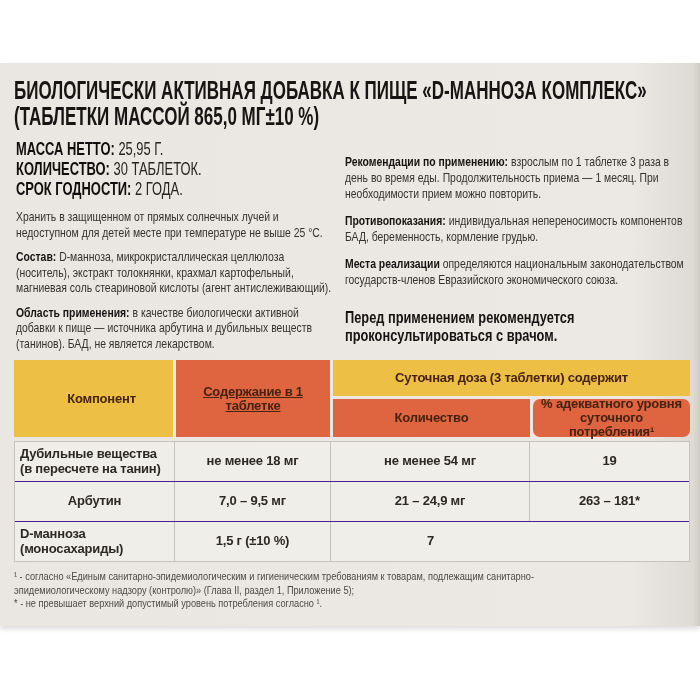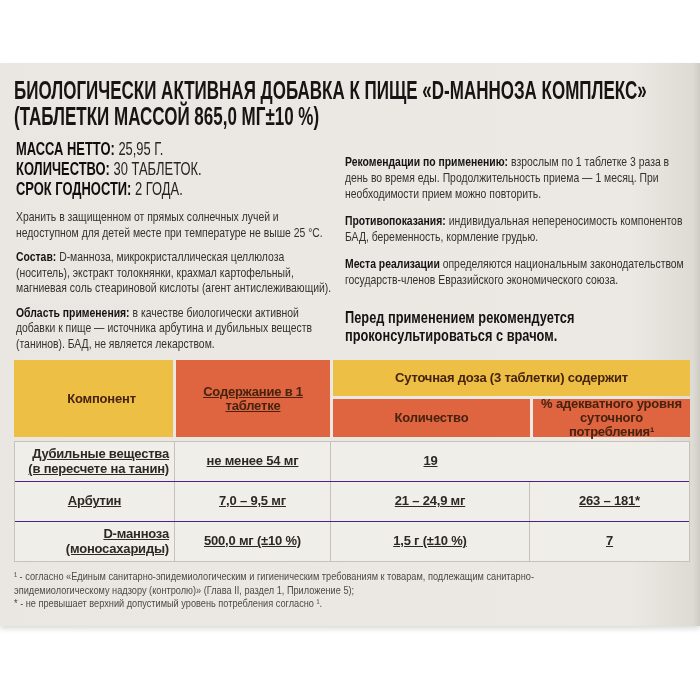--- a/index.html
+++ b/index.html
@@ -50,31 +50,30 @@
     display:flex; align-items:center; justify-content:center; text-align:center;
     font-weight:bold; font-size:13px; line-height:14px; color:#46220f;
     letter-spacing:-0.2px; padding:1px 4px;
   }
   .c-yellow { background:#EDBF45; }
   .c-orange { background:#DF6540; }
   .h-comp   { grid-column:1; grid-row:1 / span 2;padding-left:20px; }
   .h-pertab { grid-column:2; grid-row:1 / span 2;text-decoration:underline; }
   .h-group  { grid-column:3 / span 2; grid-row:1; }
   .h-qty    { grid-column:3; grid-row:2; }
-  .h-adeq   { grid-column:4; grid-row:2; }
+  .h-adeq   { grid-column:4; grid-row:2;border-radius:7px; }
 
   .tbody { margin-top:4px; border:1px solid #c6c2bb; background:#F0EEE9; }
   .trow  { display:grid; grid-template-columns:160px 156px 199px 159px; }
   .trow + .trow { border-top:1px solid #4c1d95; }
   .tcell {
     min-height:39px; display:flex; align-items:center; justify-content:center;
-    text-align:right; font-weight:bold; font-size:13px; line-height:14.5px;
+    text-align:left; font-weight:bold; font-size:13px; line-height:14.5px;
     color:#2b2825; letter-spacing:-0.2px; padding:3px 5px;
     border-right:1px solid #c6c2bb;
-    text-decoration:underline;
   }
   .tcell:last-child { border-right:none; }
 
   .footnotes { position:absolute; left:14px; top:507px; width:676px; }
   .fnote { font-size:11.5px; line-height:13.5px; color:#4c4a47; }
 </style>
 </head>
 <body>
 
 <div class="canvas">
@@ -135,32 +134,32 @@
         <div class="hcell c-yellow h-comp">Компонент</div>
         <div class="hcell c-orange h-pertab">Содержание в 1 таблетке</div>
         <div class="hcell c-yellow h-group">Суточная доза (3 таблетки) содержит</div>
         <div class="hcell c-orange h-qty">Количество</div>
         <div class="hcell c-orange h-adeq">% адекватного уровня суточного потребления¹</div>
       </div>
 
       <div class="tbody">
         <div class="trow">
           <div class="tcell">Дубильные вещества (в пересчете на танин)</div>
+          <div class="tcell">не менее 18 мг</div>
           <div class="tcell">не менее 54 мг</div>
           <div class="tcell">19</div>
         </div>
         <div class="trow">
           <div class="tcell">Арбутин</div>
           <div class="tcell">7,0 – 9,5 мг</div>
           <div class="tcell">21 – 24,9 мг</div>
           <div class="tcell">263 – 181*</div>
         </div>
         <div class="trow">
           <div class="tcell">D-манноза (моносахариды)</div>
-          <div class="tcell">500,0 мг (±10 %)</div>
           <div class="tcell">1,5 г (±10 %)</div>
           <div class="tcell">7</div>
         </div>
       </div>
     </div>
 
     <div class="footnotes cn80">
       <div class="fnote">¹ - согласно «Единым санитарно-эпидемиологическим и гигиеническим требованиям к товарам, подлежащим санитарно-эпидемиологическому надзору (контролю)» (Глава II, раздел 1, Приложение 5);</div>
       <div class="fnote">* - не превышает верхний допустимый уровень потребления согласно ¹.</div>
     </div>

